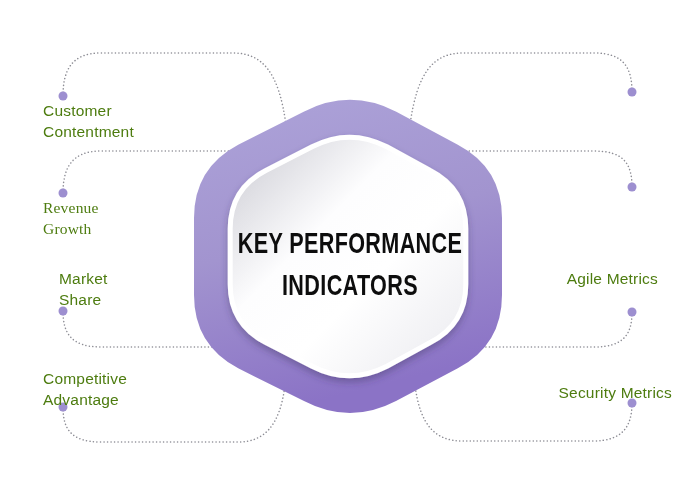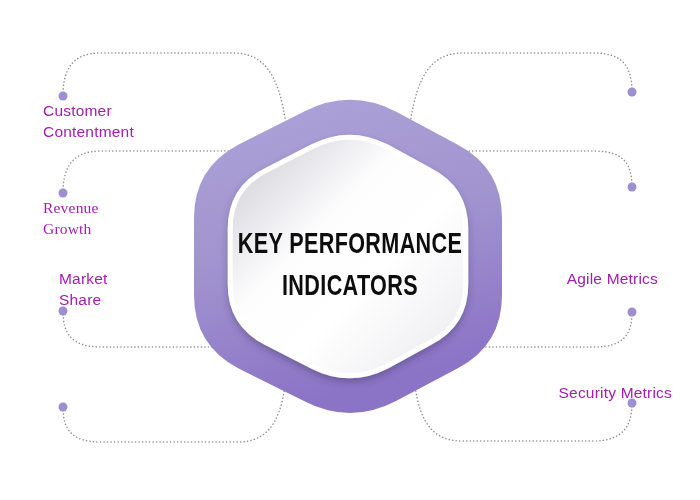--- a/index.html
+++ b/index.html
@@ -9,21 +9,21 @@
     height: 500px;
     background: #ffffff;
     overflow: hidden;
     font-family: "Liberation Sans", sans-serif;
   }
   .diagram-svg { position: absolute; left: 0; top: 0; }
   .label {
     position: absolute;
     font-size: 15.5px;
     line-height: 21px;
-    color: #a21caf;
+    color: #4d7c0f;
     white-space: pre-line;
     letter-spacing: 0.2px;
   }
   .label.right-side { text-align: right; }
   .lp0 { left: 43px; top: 100px; }
   .lp1 { left: 43px; top: 197px; font-family: Liberation Serif, serif; }
   .lp2 { left: 43px; top: 268px; margin-left: 16px; }
   .lp3 { left: 43px; top: 368px; }
   .rp0 { right: 42px; top: 102px; }
   .rp1 { right: 40px; top: 196px; }
@@ -121,17 +121,19 @@
     <div>KEY PERFORMANCE</div>
     <div>INDICATORS</div>
   </div>
 
   <div class="label lp0">Customer
 Contentment</div>
   <div class="label lp1">Revenue
 Growth</div>
   <div class="label lp2">Market
 Share</div>
+  <div class="label lp3">Competitive
+Advantage</div>
 
   <div class="label right-side rp2">Agile Metrics</div>
   <div class="label right-side rp3">Security Metrics</div>
 
 </div>
 
 </body></html>

